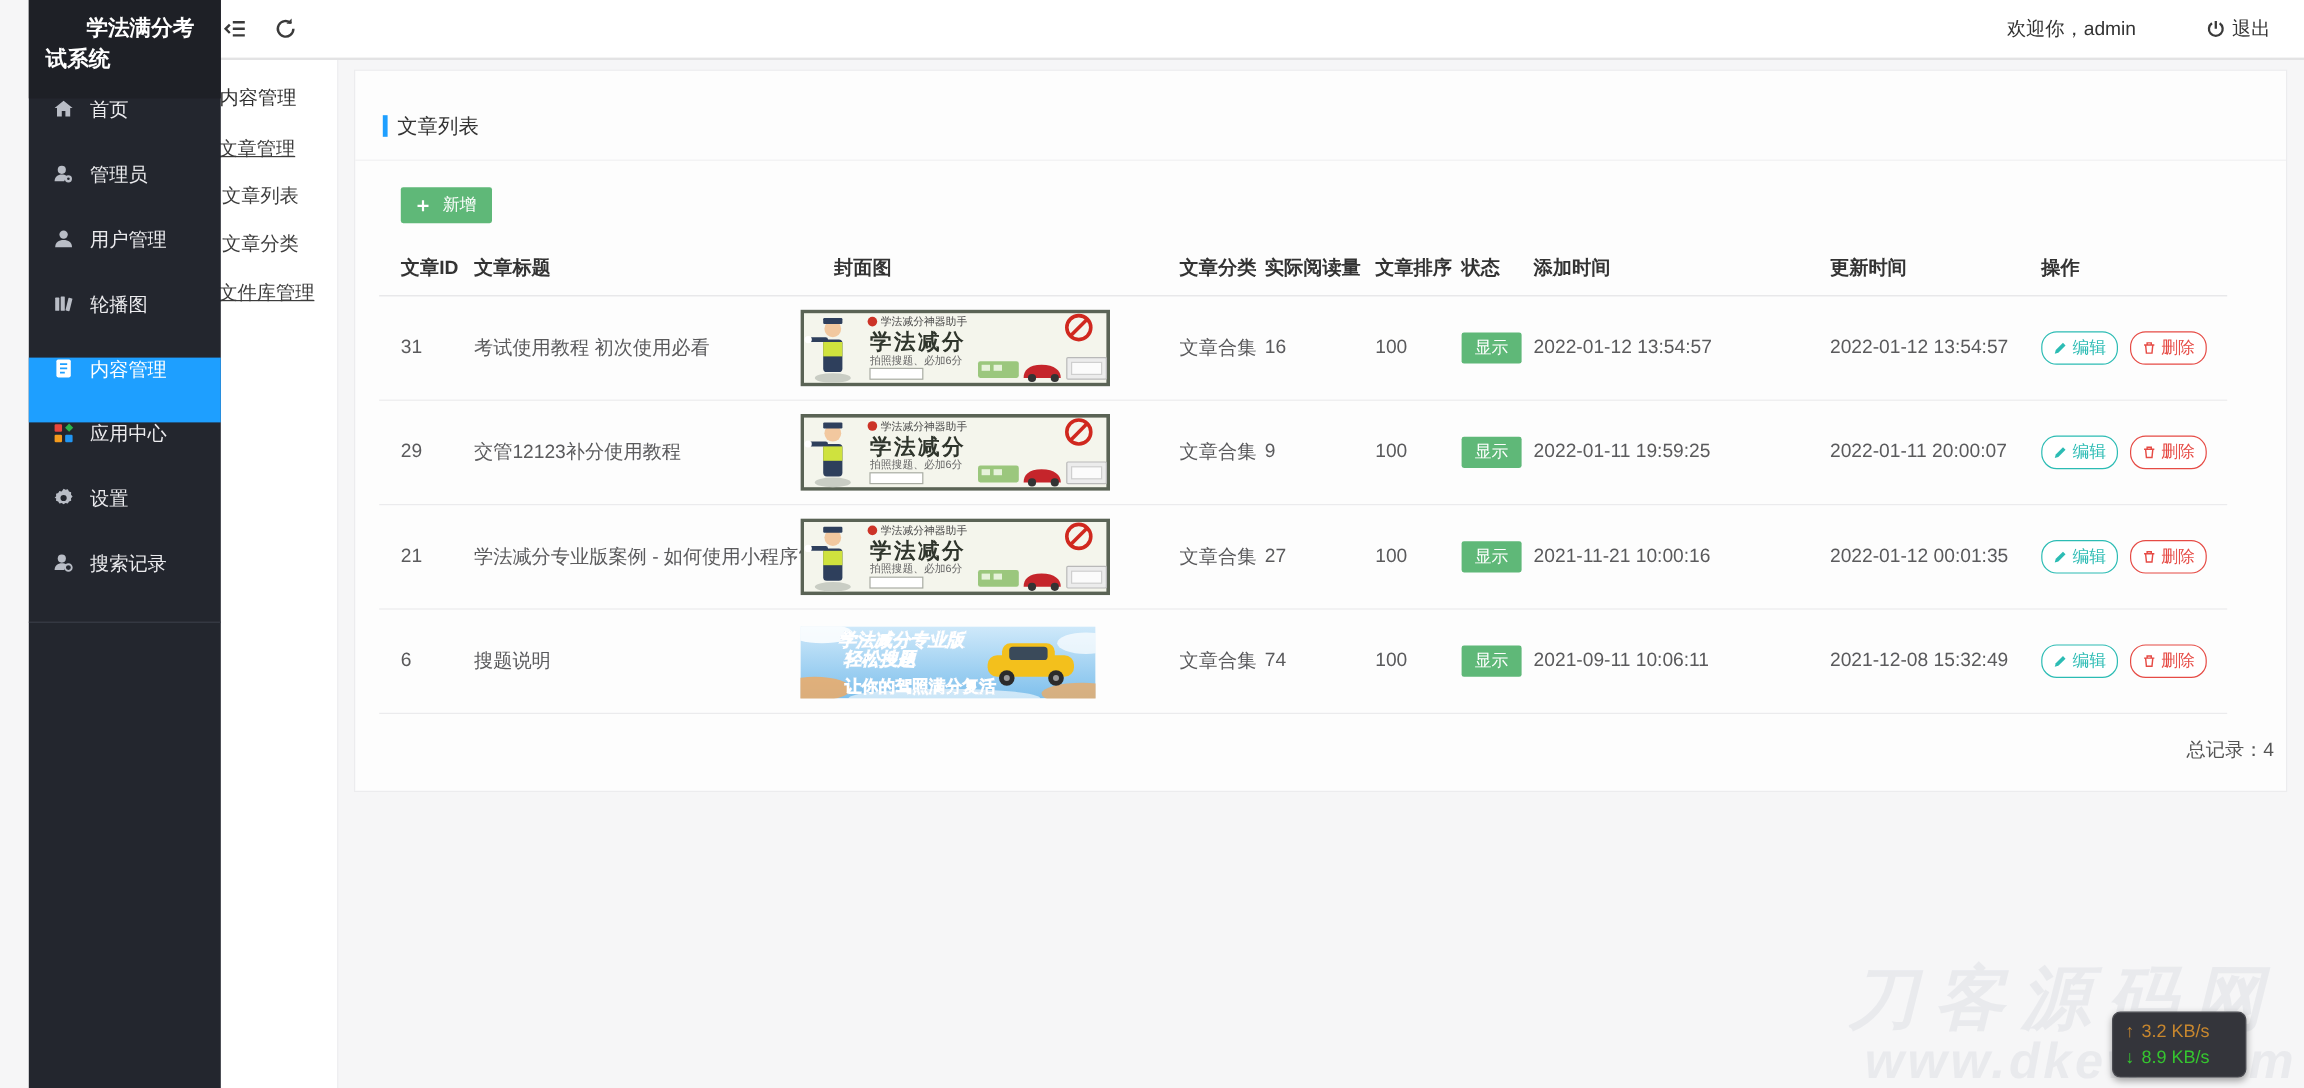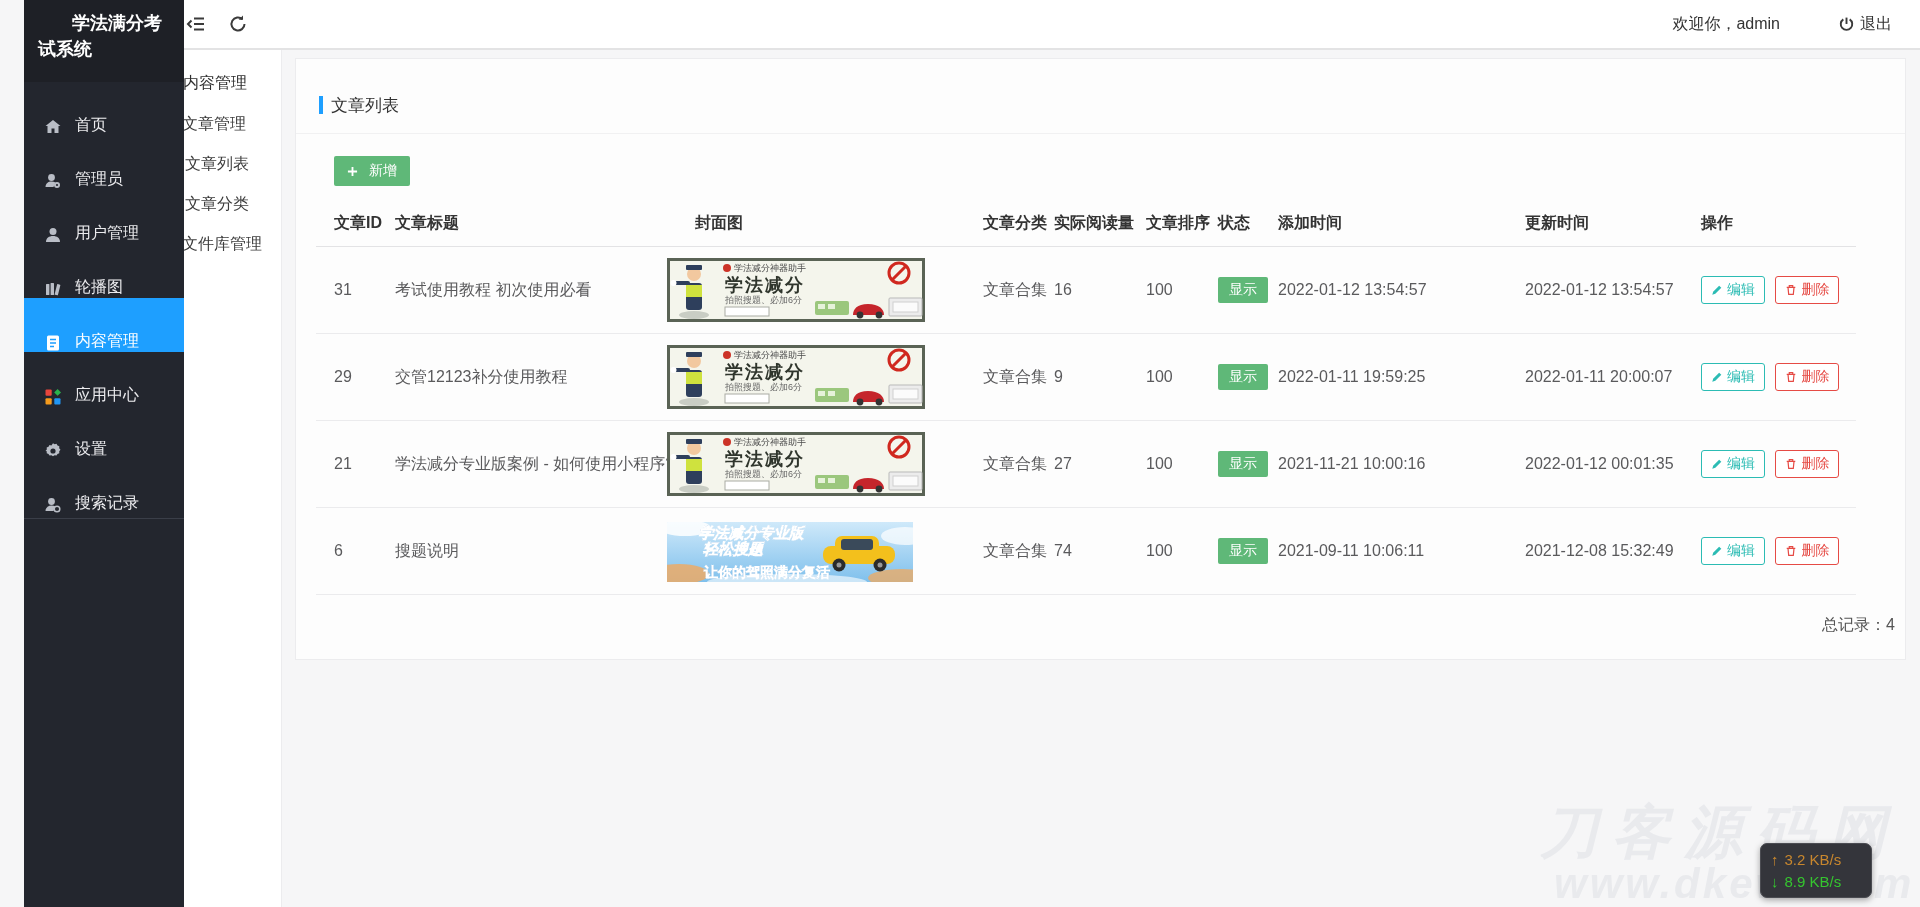--- a/index.html
+++ b/index.html
@@ -3,21 +3,21 @@
 <meta charset="utf-8">
 <style>
   * { margin:0; padding:0; box-sizing:border-box; }
   html,body { width:1920px; height:907px; overflow:hidden;
     font-family:"Liberation Sans","DejaVu Sans",sans-serif; background:#f6f6f7; }
 
   
   .side { position:absolute; left:0; top:0; width:160px; height:907px; background:#23262E; z-index:5;margin-left:24px; }
   .logo { height:82px; padding:10px 14px 0 14px; color:#fff; font-size:18px; font-weight:bold;
     line-height:26px; text-indent:34px; background:#1E2026; }
-  .side-item { height:54px; display:flex; align-items:flex-end; padding-left:20px; cursor:pointer;
+  .side-item { height:54px; display:flex; align-items:flex-start; padding-left:20px; cursor:pointer;
     color:#ebebee; font-size:16px; }
   .side-item .side-icon { width:18px; height:18px; margin-right:13px; color:#b9bdc6; display:inline-flex; }
   .side-item.active { background:#1E9FFF; color:#fff; }
   .side-item.active .side-icon { color:#fff; }
   .side-divider { border-top:1px solid #3a3e48; margin-top:4px; }
 
   
   .topbar { position:absolute; left:160px; top:0; right:0; height:50px; background:#fff;
     border-bottom:2px solid #e3e3e4; display:flex; align-items:center; z-index:4; }
   .tb-icon { width:20px; height:20px; color:#3a3a3a; display:inline-flex; cursor:pointer; }
@@ -25,21 +25,21 @@
   .tb-refresh { margin-left:22px; }
   .tb-right { margin-left:auto; display:flex; align-items:center; }
   .tb-welcome { font-size:16px; color:#333; margin-right:58px; }
   .tb-logout { display:flex; align-items:center; font-size:16px; color:#333; cursor:pointer; margin-right:28px; }
   .tb-logout .tb-icon { width:17px; height:17px; margin-right:5px; }
 
   
   .submenu { position:absolute; left:160px; top:50px; bottom:0; width:122px; background:#fff;
     border-right:1px solid #ececee; z-index:3; padding-top:12px; }
   .sub-title { height:42px; line-height:42px; padding-left:23px; font-size:16px; color:#2e2e2e; }
-  .sub-parent { height:40px; display:flex; align-items:center; padding-left:8px; font-size:16px; color:#3d3d3d; cursor:pointer; }
+  .sub-parent { height:40px; display:flex; align-items:center; padding-left:8px; font-size:16px; color:#3d3d3d; cursor:pointer;text-decoration:underline; }
   .sub-parent .chev { width:11px; height:11px; color:#666; margin-right:3px; display:inline-flex; }
   .sub-child { height:40px; line-height:40px; padding-left:25px; font-size:16px; color:#3d3d3d; cursor:pointer; }
 
   
   .main { position:absolute; left:282px; top:50px; right:0; bottom:0; background:#f6f6f7; overflow:hidden; }
   .card { position:absolute; left:13px; top:8px; width:1611px; height:602px; background:#fdfdfd;
     border:1px solid #ececee; }
   .card-header { height:75px; display:flex; align-items:center; padding:18px 0 0 23px;
     border-bottom:1px solid #f1f1f2; }
   .card-title-bar { width:4px; height:18px; background:#1E9FFF; margin-right:8px; }
@@ -50,25 +50,25 @@
 
   
   .tbl { margin:14px 0 4px 20px; width:1540px; font-size:16px; }
   .trow { display:flex; align-items:center; border-bottom:1px solid #ebebed; }
   .thead { height:47px; color:#333; font-weight:bold; border-bottom:1px solid #e3e3e5; }
   .tbody-row { height:87px; color:#5a5a5c; }
   .c1{width:65px;padding-left:18px;} .c2{width:294px;padding-left:14px;}
   .c3{width:288px;padding-left:20px;} .c4{width:73px;padding-left:20px;}
   .c5{width:90px;padding-left:18px;} .c6{width:72px;padding-left:20px;}
   .c7{width:72px;padding-left:20px;} .c8{width:247px;padding-left:8px;}
-  .c9{width:180px;padding-left:8px;} .c10{width:159px;padding-left:4px;}
+  .c9{width:180px;padding-left:8px;} .c10{width:159px;padding-left:4px;font-family:Liberation Serif, serif;}
   .cell { overflow:visible; white-space:nowrap; }
   .badge { display:inline-block; background:#5FB878; color:#fff; font-size:14px; padding:4px 11px; border-radius:2px; }
   .op-btn { display:inline-flex; align-items:center; gap:4px; background:#fff; font-size:14px;
-    padding:4px 9px; border-radius:3px; cursor:pointer; }
+    padding:4px 9px; border-radius:13px; cursor:pointer; }
   .op-edit { border:1px solid #2CBCB4; color:#2CBCB4; margin-right:6px; }
   .op-del  { border:1px solid #E64B45; color:#E64B45; }
   .op-btn svg { width:12px; height:12px; }
   .total-line { text-align:right; padding:16px 10px 0 0; font-size:16px; color:#555; }
 
   
   .cover { display:block; margin-left:-28px; }
   .cover-a { width:258px; height:64px; }
   .cover-b { width:246px; height:60px; margin-top:1px; }
 

